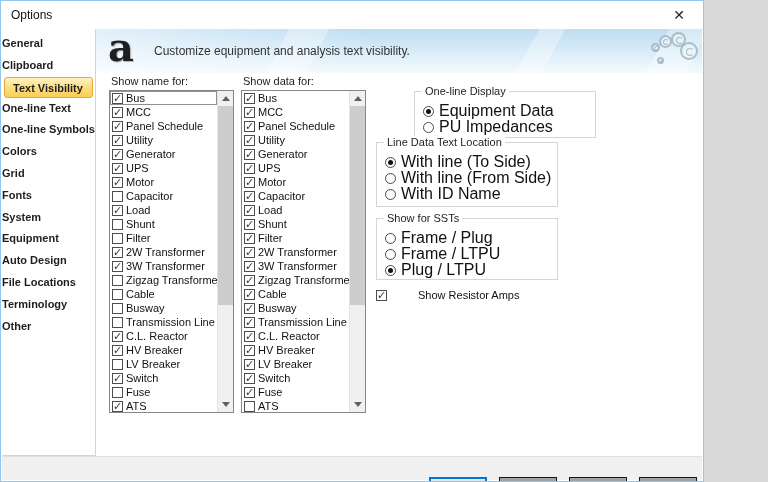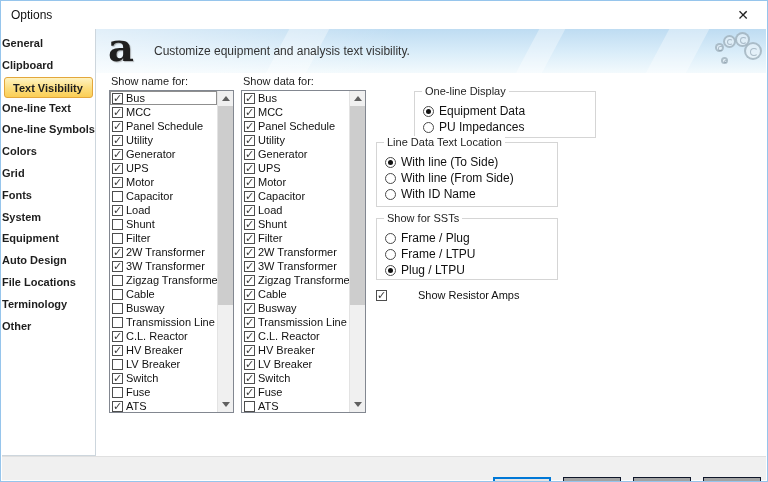--- a/index.html
+++ b/index.html
@@ -1,18 +1,18 @@
 <!DOCTYPE html>
 <html><head>
 <meta charset="utf-8">
 <style>
   html,body { margin:0; padding:0; background:#d9d9d9; }
   * { box-sizing:border-box; font-family:"Liberation Sans", sans-serif; }
   .window {
-    position:relative; width:768px; height:482px; background:#ffffff;
+    position:relative; width:704px; height:482px; background:#ffffff;
     border:1px solid #96c5ec; overflow:hidden;
   }
   
   .titlebar { position:absolute; top:0; left:0; right:0; height:28px; background:#fff; }
   .title { position:absolute; left:10px; top:7px; font-size:12px; color:#111; }
   .close-btn { position:absolute; right:12px; top:5px; width:24px; height:18px;
     font-size:14px; line-height:18px; text-align:center; color:#222; cursor:default; }
   
   .sidebar { position:absolute; left:1px; top:28px; width:94px; height:427px;
     background:#fff; border-right:1px solid #cdd6dd; border-bottom:1px solid #cdd6dd;
@@ -65,21 +65,21 @@
   .groupbox { position:absolute; left:375px; width:182px; border:1px solid #d5d5d5;
     background:#fff; }
   .gb-title { position:absolute; top:-7px; left:7px; background:#fff; padding:0 3px;
     font-size:11px; color:#1e1e1e; white-space:nowrap; }
   .gb-options { padding:11px 0 0 8px; }
   .radio-row { display:flex; align-items:center; height:16px; cursor:default; }
   .radio { flex:0 0 auto; width:11px; height:11px; border:1px solid #4a4a4a; border-radius:50%;
     background:#fff; position:relative; margin-right:5px; }
   .radio.selected::after { content:""; position:absolute; left:2px; top:2px; width:5px;
     height:5px; border-radius:50%; background:#111; }
-  .radio-label { font-size:12px; color:#111; white-space:nowrap;text-align:right; }
+  .radio-label { font-size:16px; color:#111; white-space:nowrap;text-align:right; }
   
   .resistor-row { position:absolute; left:375px; top:288px; display:flex; align-items:center;
     cursor:default;gap:28px; }
   
   .footer { position:absolute; left:1px; right:1px; bottom:1px; top:455px;
     background:#f0f0f0; border-top:1px solid #e0e0e0; }
   .btn-row { position:absolute; right:5px; top:20px; display:flex; gap:12px; }
   .btn { width:58px; height:20px; font-size:11px; line-height:18px; text-align:center;
     color:#000; background:#a3a3a3; border:1px solid #0f172a; cursor:default; }
   .btn.default { border:1px solid #0078d7; box-shadow:0 0 0 1px #0078d7 inset; background:#e5e5e5; }

